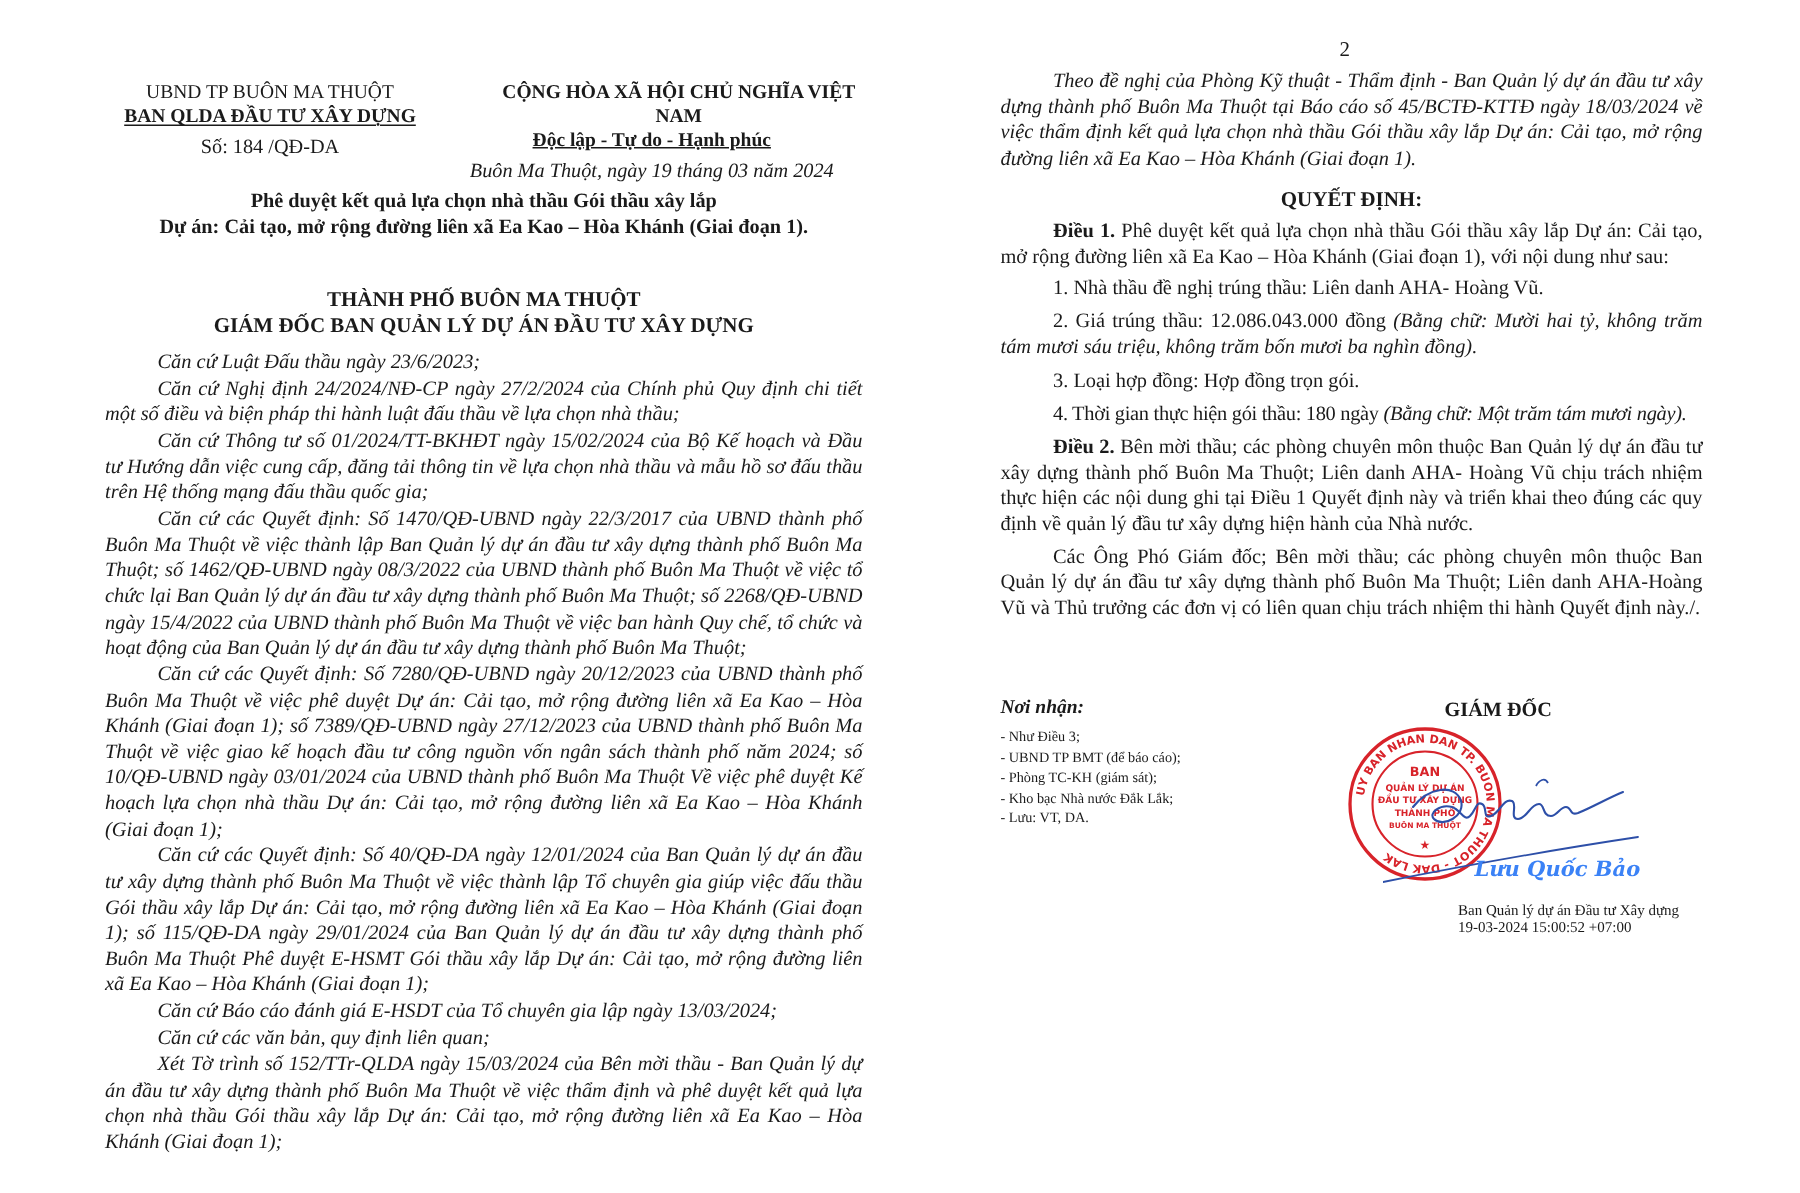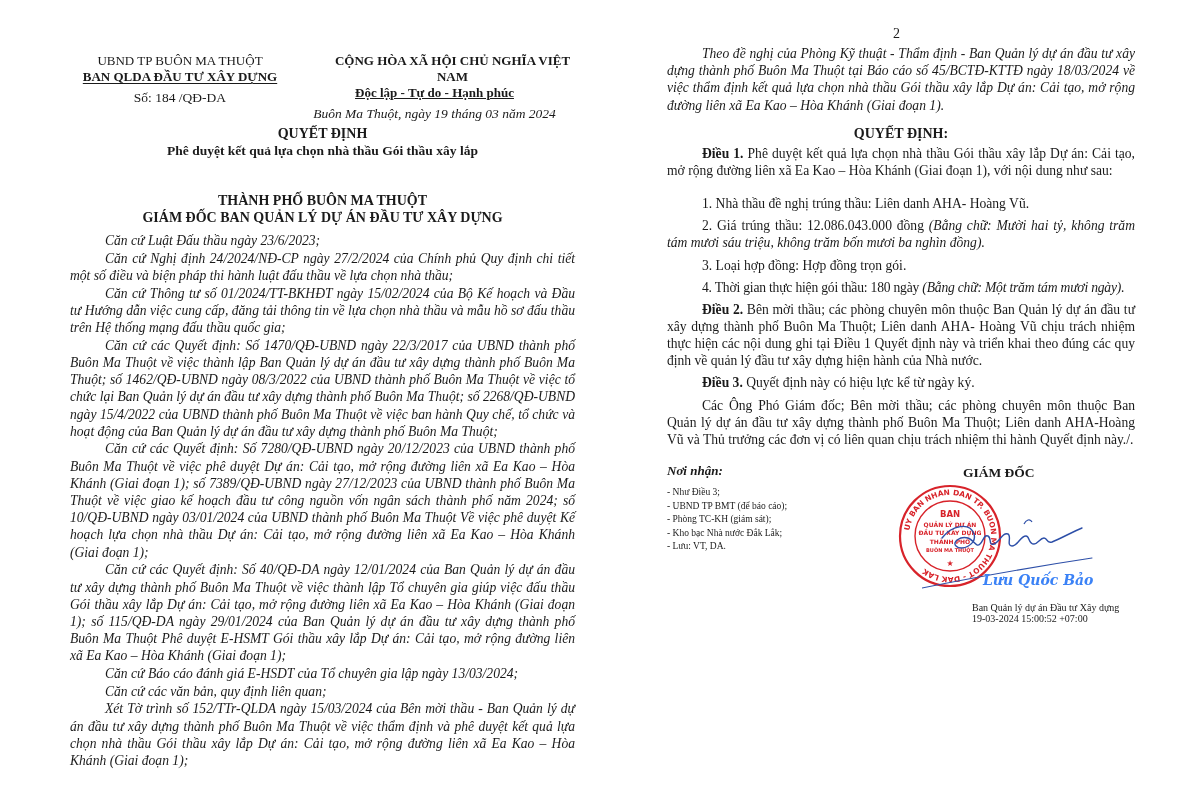--- a/index.html
+++ b/index.html
@@ -24,21 +24,21 @@
   .para { font-size:13.6px; line-height:17.2px; text-align:justify; text-indent:35px; margin:0; }
   .italic { font-style:italic; }
   .p1-body { position:absolute; left:0; top:232px; width:505px; }
   .p1-body .para { margin-bottom:0.5px; }
 
   .pgnum { position:absolute; left:226px; top:26px; font-size:14px; }
   .p2-intro { position:absolute; left:0; top:45px; width:468px; }
   .p2-title { position:absolute; left:0; top:126px; width:468px; text-align:center; font-weight:bold; font-size:14px; }
   .p2-body { position:absolute; left:0; top:145px; width:468px; }
   .p2-body .para { font-size:13.6px; line-height:17px; margin-bottom:5.3px; }
-  .p2-body .para.tight { margin-bottom:16px; }
+  .p2-body .para.tight { margin-bottom:4px; }
   .italic-inline { font-style:italic; }
 
   .recipients { position:absolute; left:0; top:463px; width:220px; }
   .recipients .label { font-weight:bold; font-style:italic; font-size:13px; margin-bottom:7px; }
   .recipients .item { font-size:9.5px; line-height:13.5px; }
 
   .signer-title { position:absolute; left:296px; top:465px; font-weight:bold; font-size:13.5px; }
   .stamp { position:absolute; left:231px; top:484px; width:104px; height:104px; }
   .signature { position:absolute; left:255px; top:500px; width:190px; height:100px; }
   .signer-name { position:absolute; left:316px; top:572px; color:#3b82f6; font-style:italic; font-weight:bold; font-size:14px; font-family:"DejaVu Serif", serif; }
@@ -53,22 +53,22 @@
     <div class="org2"><span style="text-decoration:underline; text-decoration-thickness:1px; text-underline-offset:2px;">BAN QLDA ĐẦU TƯ XÂY DỰNG</span></div>
     <div class="num">Số:  184 /QĐ-DA</div>
   </div>
   <div class="hdr-right">
     <div class="b">CỘNG HÒA XÃ HỘI CHỦ NGHĨA VIỆT NAM</div>
     <div class="motto">Độc lập - Tự do - Hạnh phúc</div>
     <div class="place">Buôn Ma Thuột, ngày 19   tháng 03  năm 2024</div>
   </div>
 
   <div class="title-block">
-    <div class="main">QUYẾT ĐỊNH</div>
     <div>Phê duyệt kết quả lựa chọn nhà thầu Gói thầu xây lắp</div>
+    <div>Dự án: Cải tạo, mở rộng đường liên xã Ea Kao – Hòa Khánh (Giai đoạn 1).</div>
   </div>
 
   <div class="authority">
     <div>THÀNH PHỐ BUÔN MA THUỘT</div>
     <div>GIÁM ĐỐC BAN QUẢN LÝ DỰ ÁN ĐẦU TƯ XÂY DỰNG</div>
   </div>
 
   <div class="p1-body">
     <p class="para italic">Căn cứ Luật Đấu thầu ngày 23/6/2023;</p>
     <p class="para italic">Căn cứ Nghị định 24/2024/NĐ-CP ngày 27/2/2024 của Chính phủ Quy định chi tiết một số điều và biện pháp thi hành luật đấu thầu về lựa chọn nhà thầu;</p>
@@ -89,21 +89,20 @@
   </div>
   <div class="p2-title">QUYẾT ĐỊNH:</div>
 
   <div class="p2-body">
     <p class="para tight"><b>Điều 1.</b><span> Phê duyệt kết quả lựa chọn nhà thầu Gói thầu xây lắp Dự án: Cải tạo, mở rộng đường liên xã Ea Kao – Hòa Khánh (Giai đoạn 1), với nội dung như sau:</span></p>
     <p class="para" style="margin-top:4px"><span>1. Nhà thầu đề nghị trúng thầu: Liên danh AHA- Hoàng Vũ.</span></p>
     <p class="para"><span>2. Giá trúng thầu: 12.086.043.000 đồng </span><span class="italic-inline">(Bằng chữ: Mười hai tỷ, không trăm tám mươi sáu triệu, không trăm bốn mươi ba nghìn đồng).</span></p>
     <p class="para"><span>3. Loại hợp đồng: Hợp đồng trọn gói.</span></p>
     <p class="para" style="letter-spacing:-0.2px"><span>4. Thời gian thực hiện gói thầu: 180 ngày </span><span class="italic-inline">(Bằng chữ: Một trăm tám mươi ngày).</span></p>
     <p class="para"><b>Điều 2.</b><span> Bên mời thầu; các phòng chuyên môn thuộc Ban Quản lý dự án đầu tư xây dựng thành phố Buôn Ma Thuột; Liên danh AHA- Hoàng Vũ chịu trách nhiệm thực hiện các nội dung ghi tại Điều 1 Quyết định này và triển khai theo đúng các quy định về quản lý đầu tư xây dựng hiện hành của Nhà nước.</span></p>
-    <p class="para"><b>Điều 3.</b><span> Quyết định này có hiệu lực kể từ ngày ký.</span></p>
     <p class="para">Các Ông Phó Giám đốc; Bên mời thầu; các phòng chuyên môn thuộc Ban Quản lý dự án đầu tư xây dựng thành phố Buôn Ma Thuột; Liên danh AHA-Hoàng Vũ và Thủ trưởng các đơn vị có liên quan chịu trách nhiệm thi hành Quyết định này./.</p>
   </div>
 
   <div class="recipients">
     <div class="label">Nơi nhận:</div>
     <div class="item">- Như Điều 3;</div>
     <div class="item">- UBND TP BMT (để báo cáo);</div>
     <div class="item">- Phòng TC-KH (giám sát);</div>
     <div class="item">- Kho bạc Nhà nước Đắk Lắk;</div>
     <div class="item">- Lưu: VT, DA.</div>

